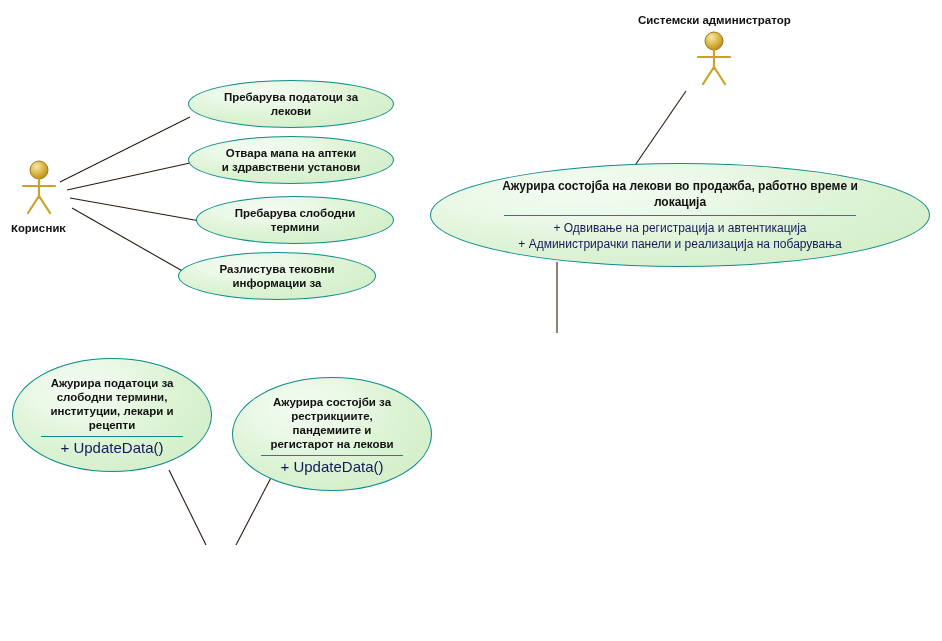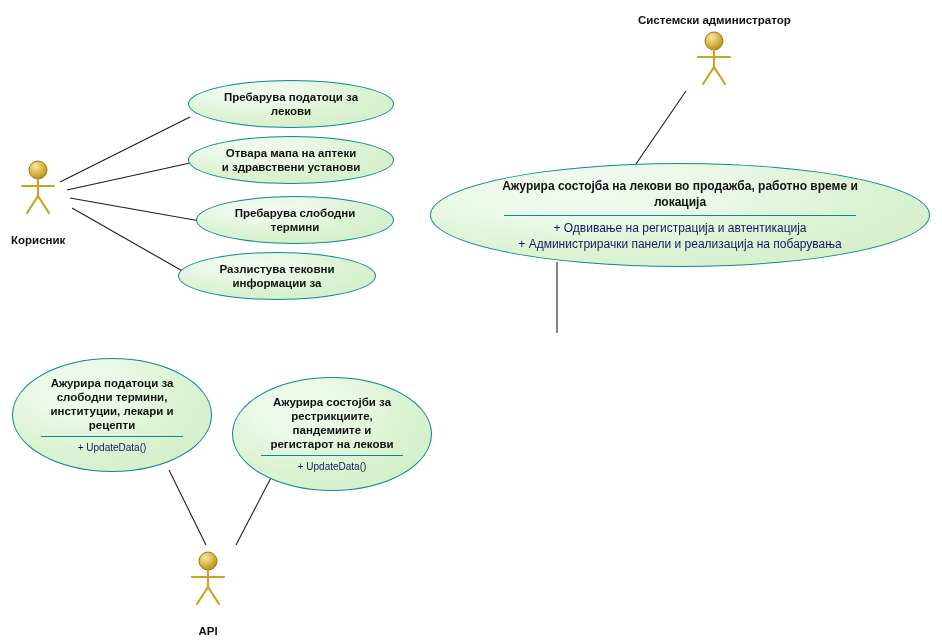--- a/index.html
+++ b/index.html
@@ -46,21 +46,21 @@
     text-align: center;
     line-height: 14px;
     white-space: pre-line;
   }
   .uc-sep {
     height: 0;
     border-top: 1.4px solid #0b8c8c;
     margin: 3px 0 3px 0;
   }
   .uc-ops {
-    font-size: 10px;
+    font-size: 15px;
     color: #15185c;
     line-height: 15px;
     white-space: pre-line;
   }
 
   
   #uc-search-drugs   { left: 188px; top:  80px; width: 206px; height: 48px; }
   #uc-open-map       { left: 188px; top: 136px; width: 206px; height: 48px; }
   #uc-free-slots     { left: 196px; top: 196px; width: 198px; height: 48px; }
   #uc-browse-info    { left: 178px; top: 252px; width: 198px; height: 48px; }
@@ -91,21 +91,21 @@
   .actor.label-top { flex-direction: column; }
   .actor-figure { width: 44px; height: 58px; display: block; }
   .actor-label {
     font-size: 11.5px;
     font-weight: bold;
     color: #111111;
     white-space: nowrap;
     text-align: center;
   }
   .actor.label-top .actor-label  { margin-bottom: 3px; }
-  .actor.label-bot .actor-label  { margin-top: 18px; }
+  .actor.label-bot .actor-label  { margin-top: 6px; font-family: Liberation Mono, monospace; }
 
   #actor-korisnik  { left: 11px;  top: 158px; }
   #actor-sysadmin  { left: 604px; top:  14px; margin-left: 34px;  }
   #actor-pharmrep  { left: 488px; top: 331px; }
   #actor-api       { left: 186px; top: 549px; }
 </style>
 </head>
 <body>
 
 <div id="canvas">
@@ -157,39 +157,20 @@
       <g stroke="#c9a227" stroke-width="2.2" stroke-linecap="round" fill="none">
         <line x1="22" y1="21" x2="22" y2="40"></line>
         <line x1="6" y1="28" x2="38" y2="28"></line>
         <line x1="22" y1="38" x2="11" y2="55"></line>
         <line x1="22" y1="38" x2="33" y2="55"></line>
       </g>
     </svg>
   </div>
 
 
-  <div class="actor label-bot" id="actor-api">
-    <svg class="actor-figure" viewBox="0 0 44 58">
-      <defs>
-        <radialGradient id="headD" cx="36%" cy="30%" r="72%">
-          <stop offset="0%" stop-color="#f5e6a8"></stop>
-          <stop offset="55%" stop-color="#dcb94a"></stop>
-          <stop offset="100%" stop-color="#b8901b"></stop>
-        </radialGradient>
-      </defs>
-      <circle cx="22" cy="12" r="9" fill="url(#headD)" stroke="#9c7a14" stroke-width="1"></circle>
-      <g stroke="#c9a227" stroke-width="2.2" stroke-linecap="round" fill="none">
-        <line x1="22" y1="21" x2="22" y2="40"></line>
-        <line x1="6" y1="28" x2="38" y2="28"></line>
-        <line x1="22" y1="38" x2="11" y2="55"></line>
-        <line x1="22" y1="38" x2="33" y2="55"></line>
-      </g>
-    </svg>
-    <span class="actor-label">API</span>
-  </div>
 
   <div class="usecase" id="uc-search-drugs">
     <div class="uc-title">Пребарува податоци за
 лекови</div>
   </div>
 
   <div class="usecase" id="uc-free-slots">
     <div class="uc-title">Пребарува слободни
 термини</div>
   </div>

